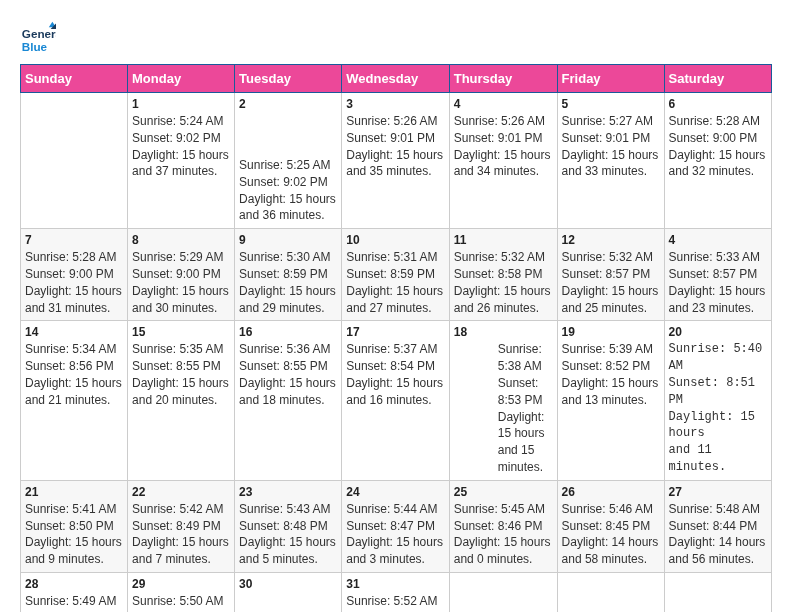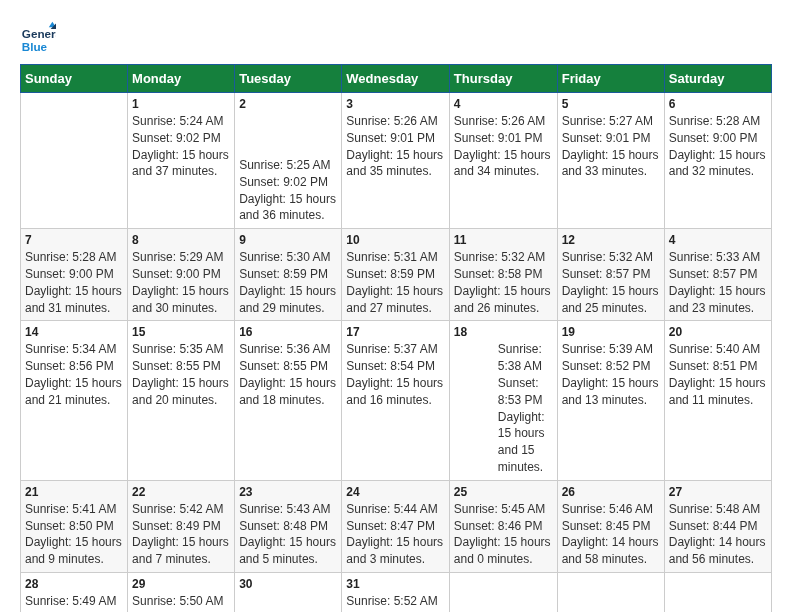--- a/index.html
+++ b/index.html
@@ -38,21 +38,21 @@
       font-size: 16px;
       color: #333;
       margin-top: 2px;
     }
     table {
       width: 100%;
       border-collapse: collapse;
       margin-top: 8px;
     }
     thead th {
-      background-color: #15803d;
+      background-color: #ec4899;
       color: #fff;
       font-size: 13px;
       font-weight: bold;
       padding: 6px 4px;
       text-align: left;
       border: 1px solid #1a5a9a;
     }
     tbody td {
       border: 1px solid #ccc;
       vertical-align: top;
@@ -246,21 +246,21 @@
         </td>
         <td>
           <span class="day-number">19</span>
           <div class="day-info" style="white-space: pre-line;">Sunrise: 5:39 AM
 Sunset: 8:52 PM
 Daylight: 15 hours
 and 13 minutes.</div>
         </td>
         <td>
           <span class="day-number">20</span>
-          <div class="day-info" style="white-space: pre-line;">Sunrise: 5:40 AM
+          <div class="day-info" style="white-space: pre-line; font-family: Liberation Mono, monospace;">Sunrise: 5:40 AM
 Sunset: 8:51 PM
 Daylight: 15 hours
 and 11 minutes.</div>
         </td>
       </tr>
       <tr>
         <td>
           <span class="day-number">21</span>
           <div class="day-info" style="white-space: pre-line;">Sunrise: 5:41 AM
 Sunset: 8:50 PM

